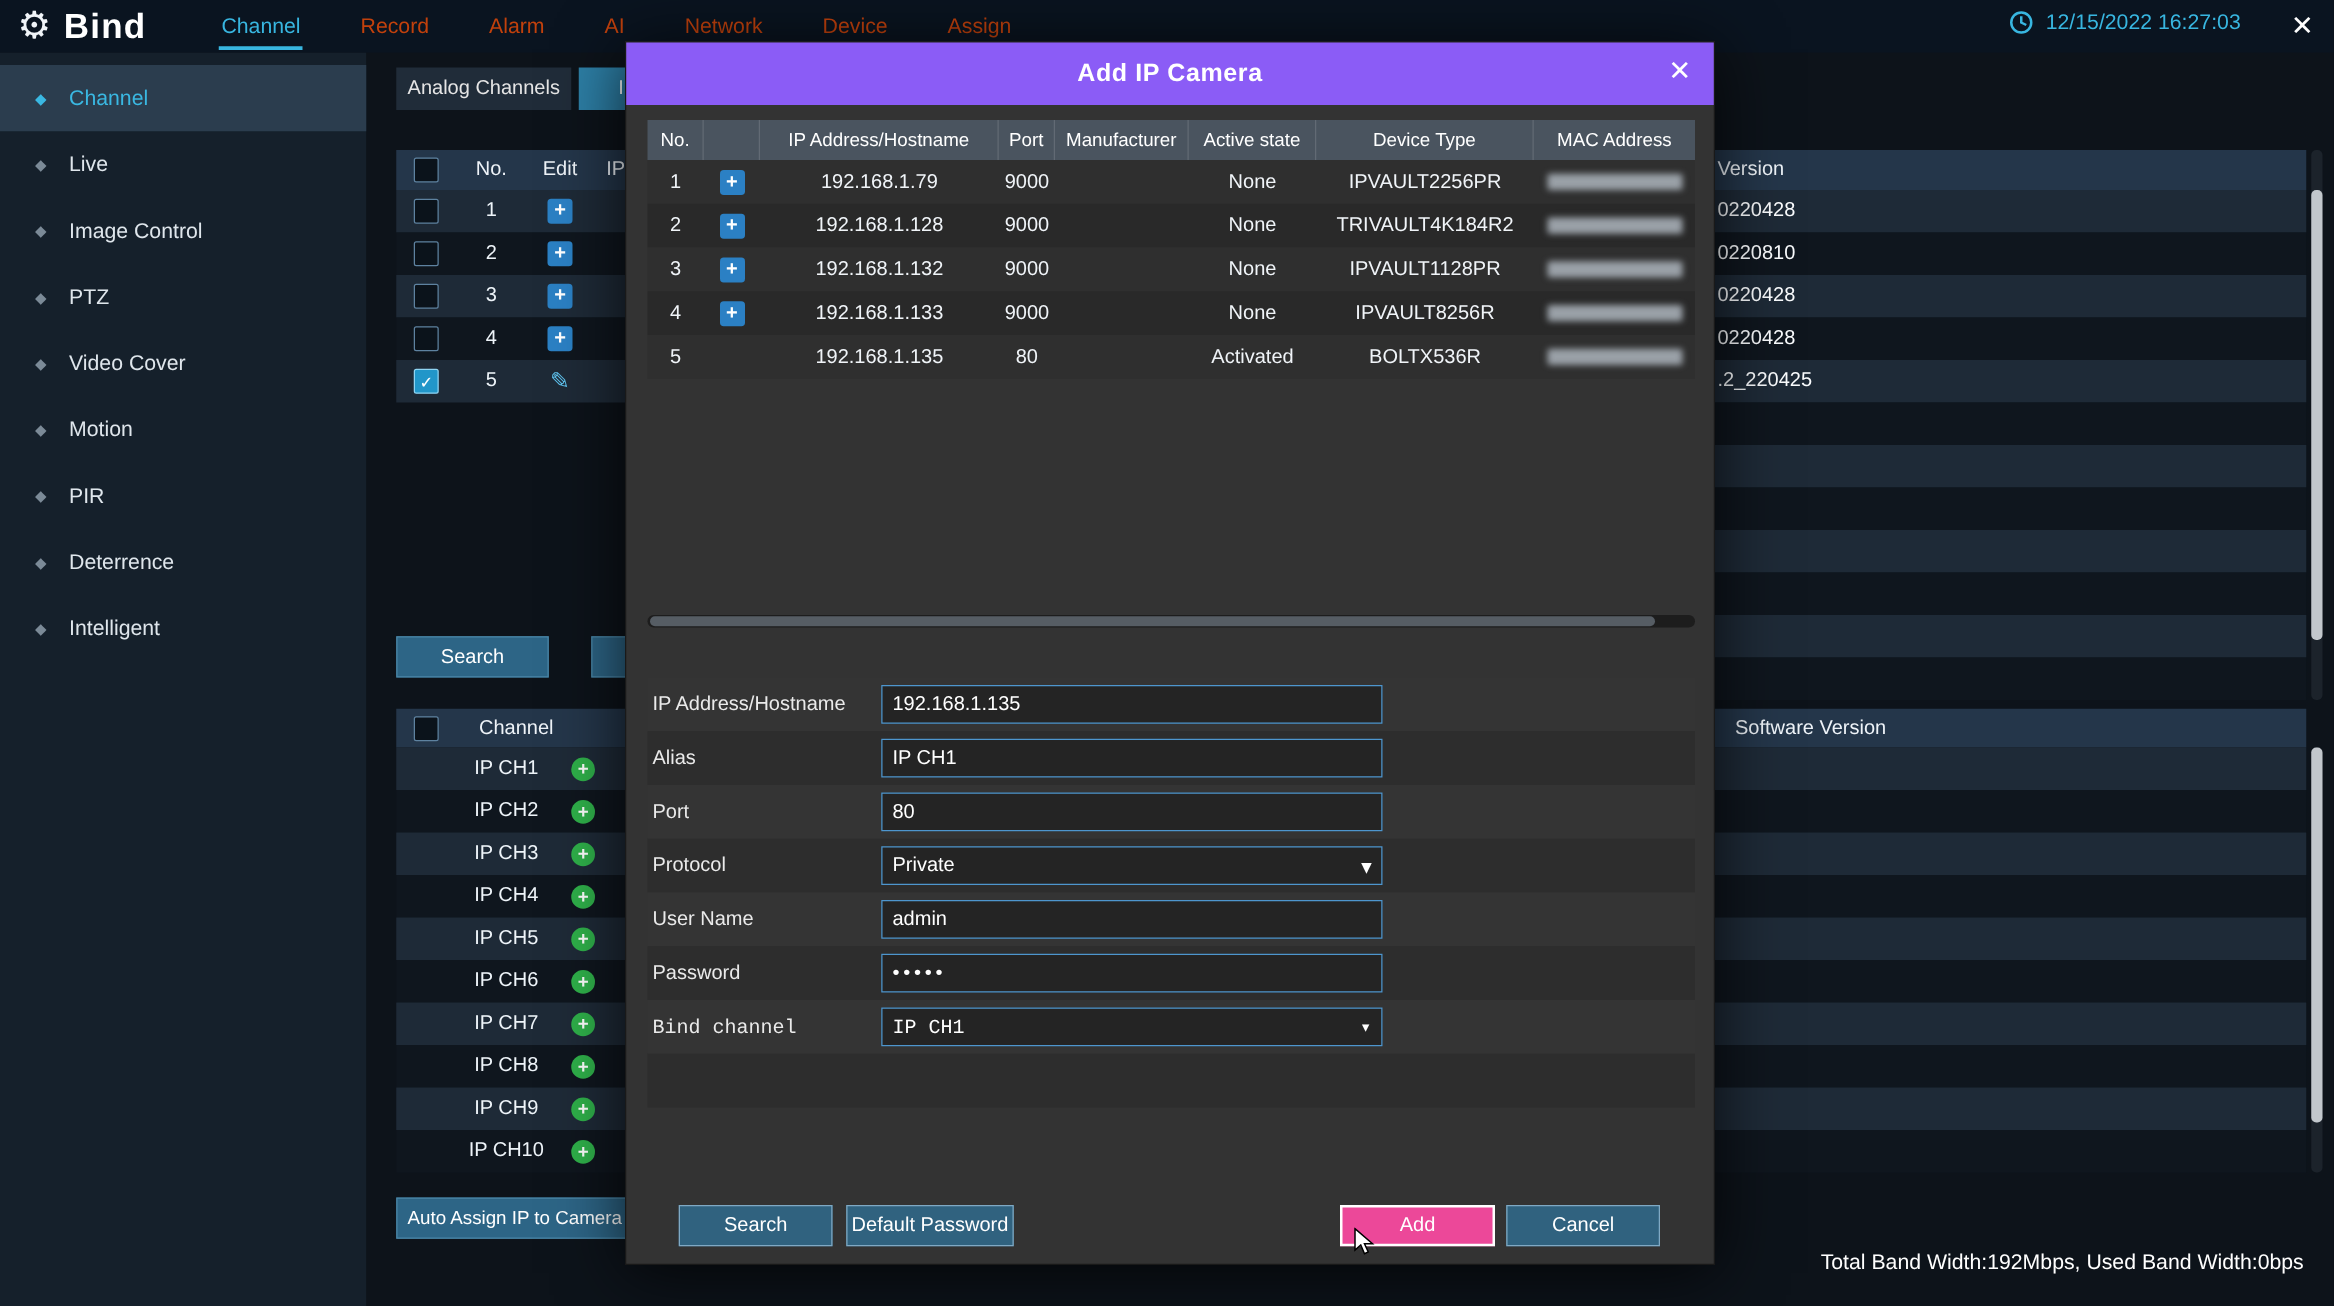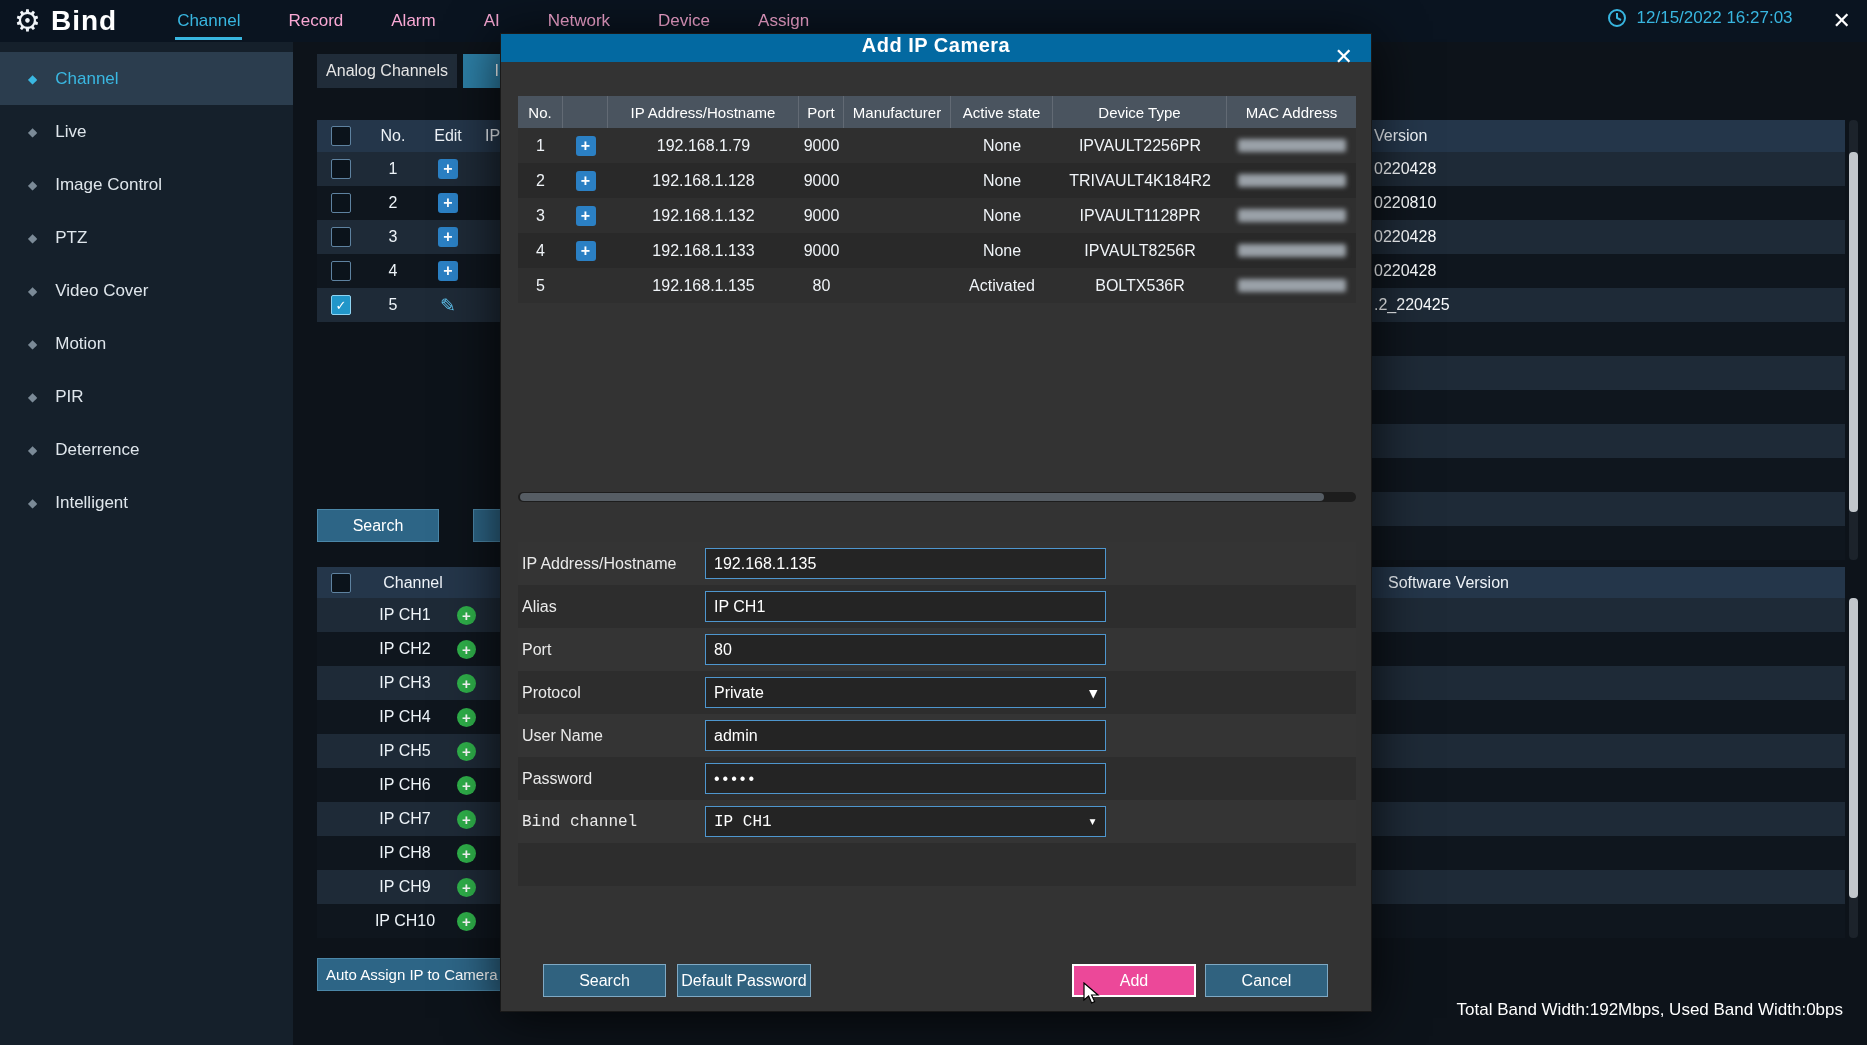--- a/index.html
+++ b/index.html
@@ -5,21 +5,21 @@
   html,body{margin:0;padding:0}
   body{width:1867px;height:1045px;position:relative;overflow:hidden;background:#0d131a;
        font-family:"Liberation Sans",sans-serif;color:#e9eef3}
 
   
   #topbar{position:absolute;left:0;top:0;width:1867px;height:42px;background:#0a1420;
           display:flex;align-items:center;z-index:5}
   .gear{font-size:30px;color:#f0f4f8;margin-left:14px;line-height:1}
   .brand{font-size:28px;font-weight:bold;color:#fff;margin-left:10px;letter-spacing:1px}
   #top-menu{display:flex;gap:44px;margin-left:58px;height:100%;align-items:center}
-  .menu-item{font-size:17px;color:#f9a8d4;cursor:pointer;position:relative;height:100%;
+  .menu-item{font-size:17px;color:#c2410c;cursor:pointer;position:relative;height:100%;
              display:flex;align-items:center;padding:0 2px}
   .menu-item.active{color:#38b6e0}
   .menu-item.active::after{content:"";position:absolute;left:0;right:0;bottom:2px;height:3px;background:#38b6e0}
   .top-right{margin-left:auto;display:flex;align-items:flex-start;gap:10px;margin-right:16px}
   .datetime{color:#38b6e0;font-size:17px}
   .close-x{color:#fff;font-size:22px;margin-left:30px;cursor:pointer}
 
   
   #sidebar{position:absolute;left:0;top:42px;width:293px;bottom:0;background:#15202b;z-index:4;padding-top:10px}
   .side-item{height:53px;display:flex;align-items:center;padding-left:28px;gap:18px;
@@ -84,22 +84,22 @@
   #vs-bot{top:556px;height:340px}
   .vthumb{position:absolute;left:0;width:9px;background:#c2c7cc;border-radius:4px;cursor:pointer}
   #vs-top .vthumb{top:32px;height:360px}
   #vs-bot .vthumb{top:0;height:300px}
 
   #bandwidth{position:absolute;right:24px;top:958px;font-size:17px;color:#fff}
 
   
   #modal{position:absolute;left:500px;top:33px;width:872px;height:979px;background:#333;z-index:10;
          box-shadow:0 6px 50px rgba(0,0,0,.75);border:1px solid #191919;box-sizing:border-box}
-  #m-titlebar{position:absolute;left:0;top:0;right:0;height:28px;background:#0369a1;
-              display:flex;justify-content:center}
+  #m-titlebar{position:absolute;left:0;top:0;right:0;height:50px;background:#8b5cf6;
+              display:flex;align-items:center;justify-content:center}
   #m-title{font-size:20px;font-weight:bold;color:#fff;letter-spacing:.5px}
   #m-close{position:absolute;right:18px;top:0;height:46px;display:flex;align-items:center;
            font-size:22px;color:#fff;cursor:pointer}
 
   #m-head{position:absolute;left:17px;top:62px;width:838px;height:32px;background:#4a545f;
           display:flex;align-items:center;font-size:15px;color:#fff}
   #m-head .mcol{display:flex;align-items:center;justify-content:center;height:100%;
                 border-right:1px solid #626a74;box-sizing:border-box}
   #m-head .mcol:last-child{border-right:none}
   #m-rows{position:absolute;left:17px;top:94px;width:838px}

